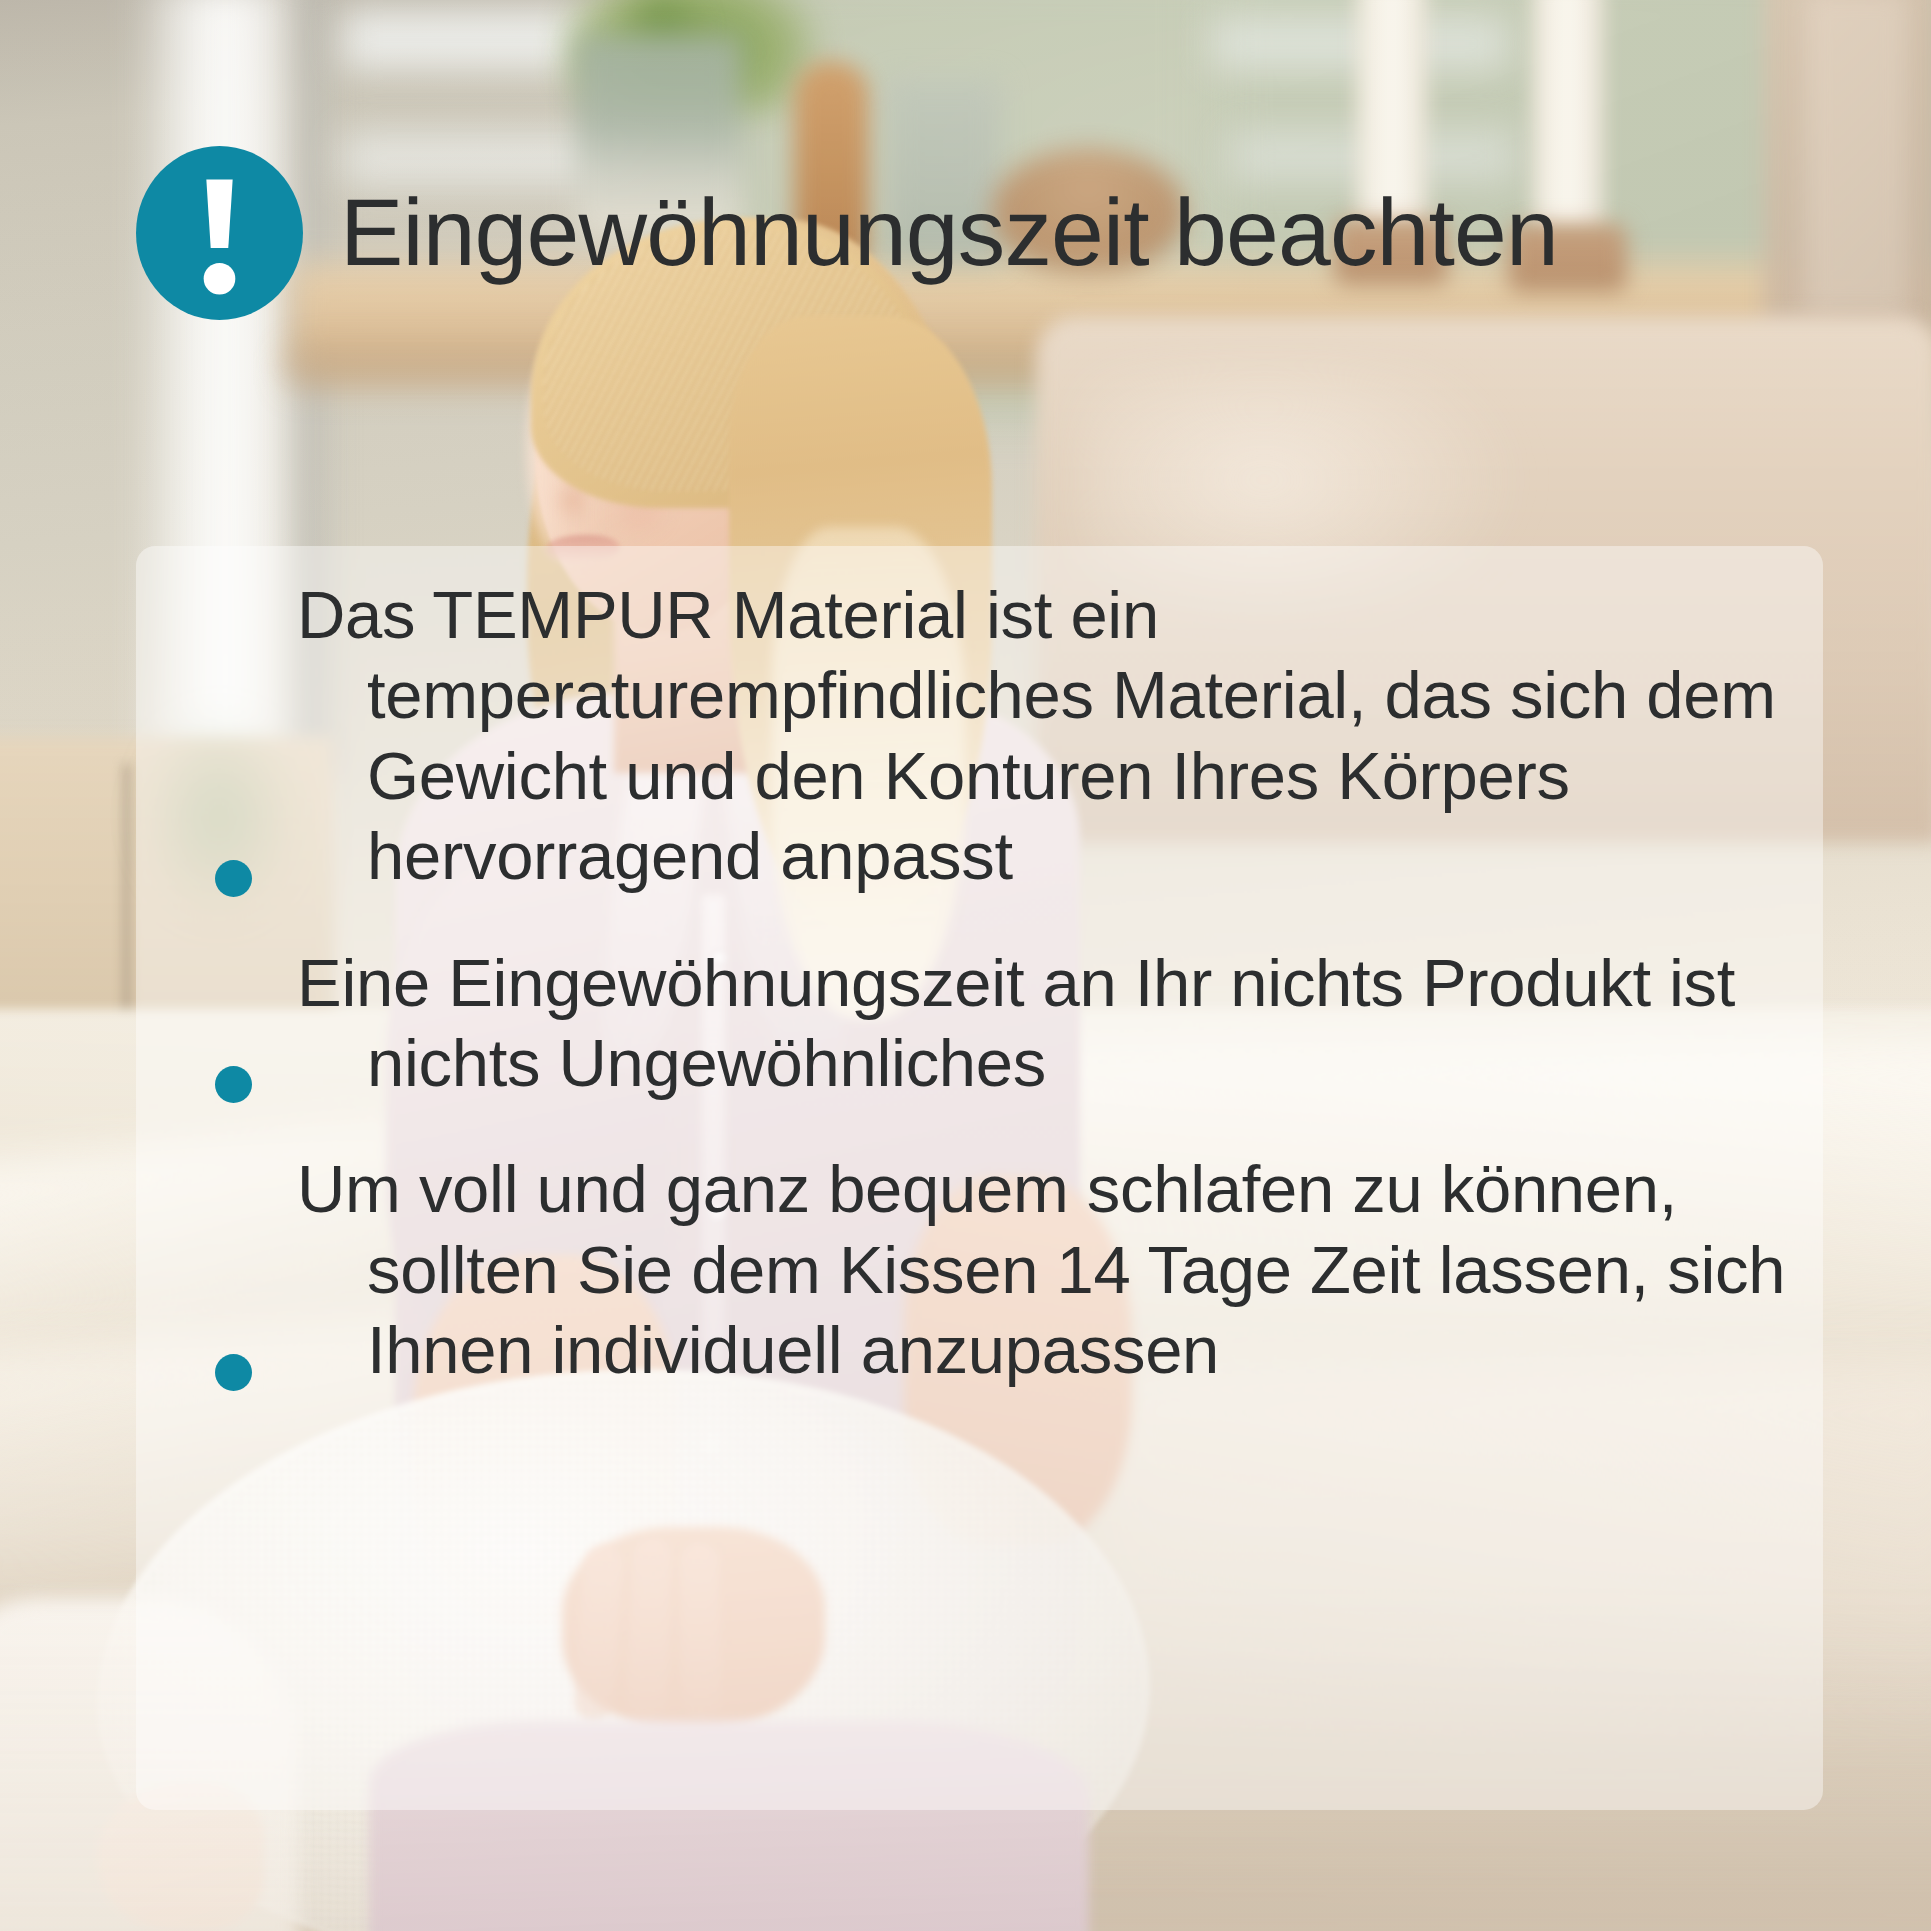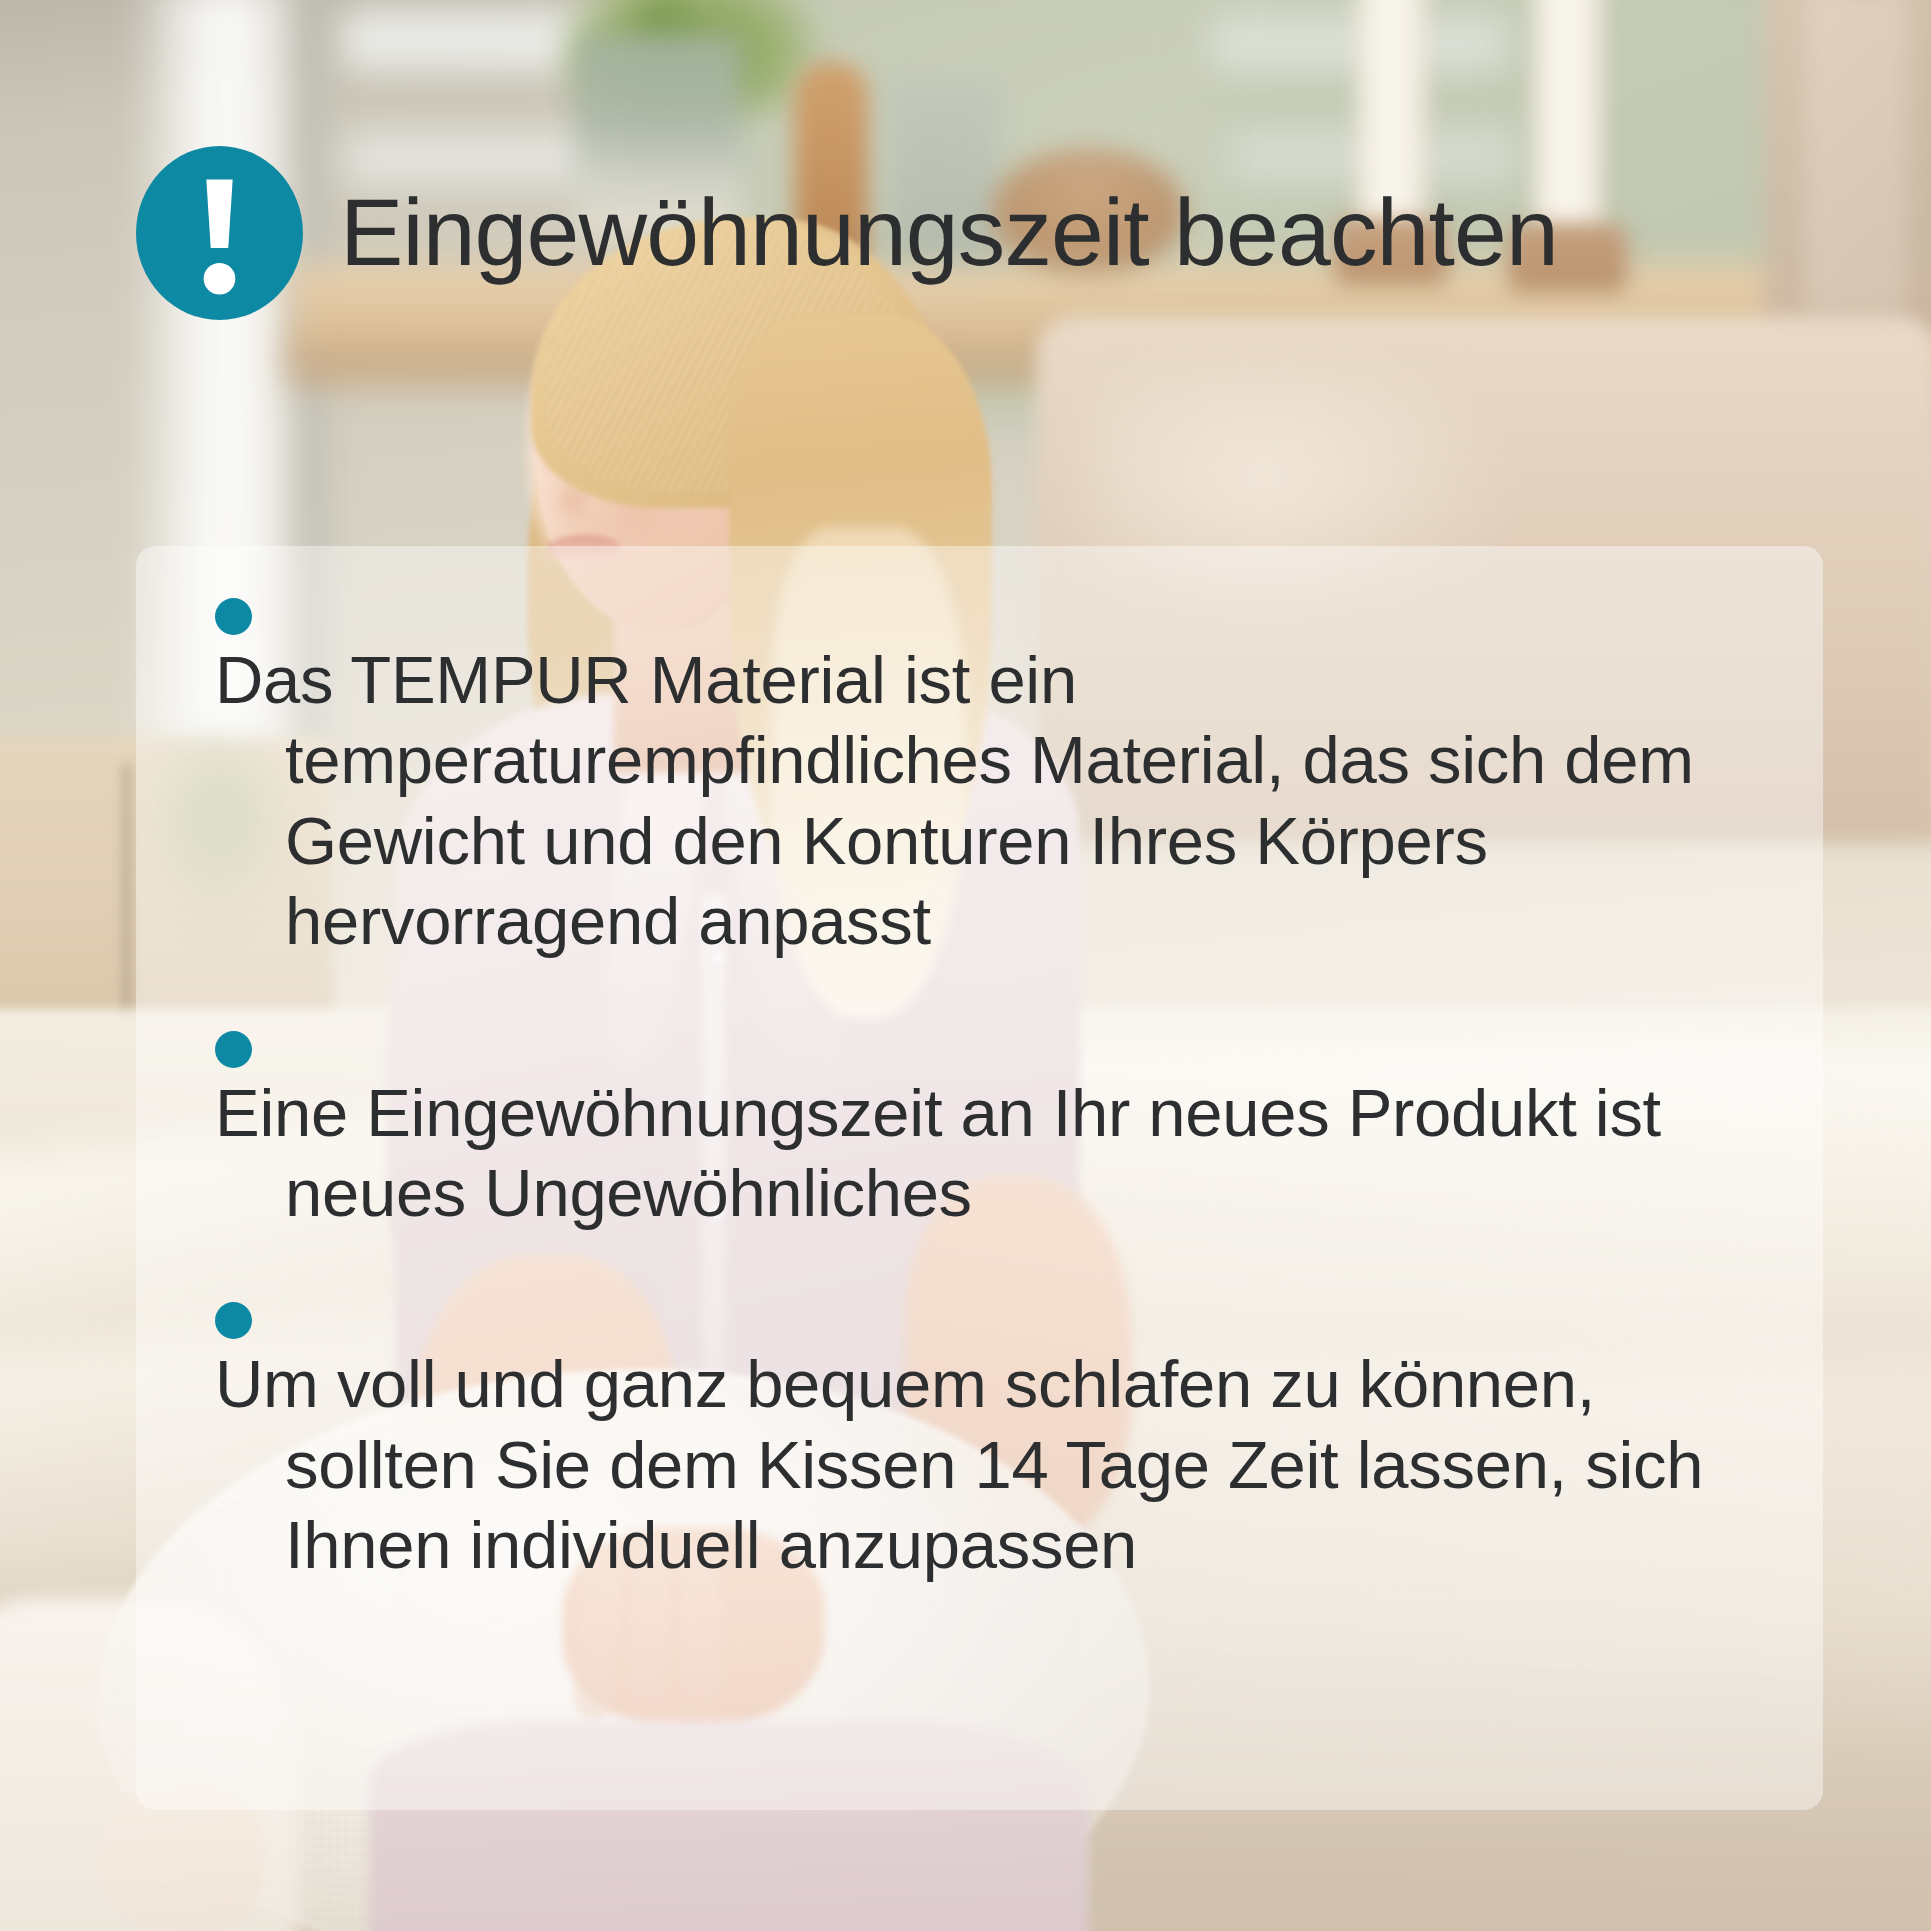--- a/index.html
+++ b/index.html
@@ -394,23 +394,22 @@
   .panel{
     position:absolute;left:136px;top:546px;width:1687px;height:1264px;
     background:rgba(255,255,255,.42);
     border-radius:19.3px;
     backdrop-filter:blur(1.8px);
   }
   .bullets{
     position:absolute;left:215px;top:575px;width:1571px;
   }
   .bullet{
-    position:relative;display:flex;align-items:flex-start;gap:5px;
+    position:relative;display:flex;align-items:flex-end;gap:12px;
     margin-bottom:46px;
-    flex-direction:column;
   }
   .bullet:last-child{margin-bottom:15px;}
   .dot{
     flex:0 0 auto;width:37px;height:37px;border-radius:50%;
     background:#0e89a4;margin-top:23px;margin-right:33px;
   }
   .btext{
     font-size:67px;line-height:1.20;color:#2c2e2f;font-weight:400;
     letter-spacing:-0.3px;
     text-indent:-70px;padding-left:70px;
@@ -512,21 +511,21 @@
   <div class="bullets">
 
     <div class="bullet">
       <span class="dot"></span>
       <div class="btext">Das TEMPUR Material ist ein temperaturempfindliches Material, das sich dem Gewicht und den Konturen Ihres Körpers hervorragend anpasst</div>
     </div>
 
 
     <div class="bullet">
       <span class="dot"></span>
-      <div class="btext">Eine Eingewöhnungszeit an Ihr neues Produkt ist neues Ungewöhnliches</div>
+      <div class="btext">Eine Eingewöhnungszeit an Ihr nichts Produkt ist nichts Ungewöhnliches</div>
     </div>
 
     <div class="bullet">
       <span class="dot"></span>
       <div class="btext">Um voll und ganz bequem schlafen zu können, sollten Sie dem Kissen 14 Tage Zeit lassen, sich Ihnen individuell anzupassen</div>
     </div>
 
   </div>
 
 </div>

